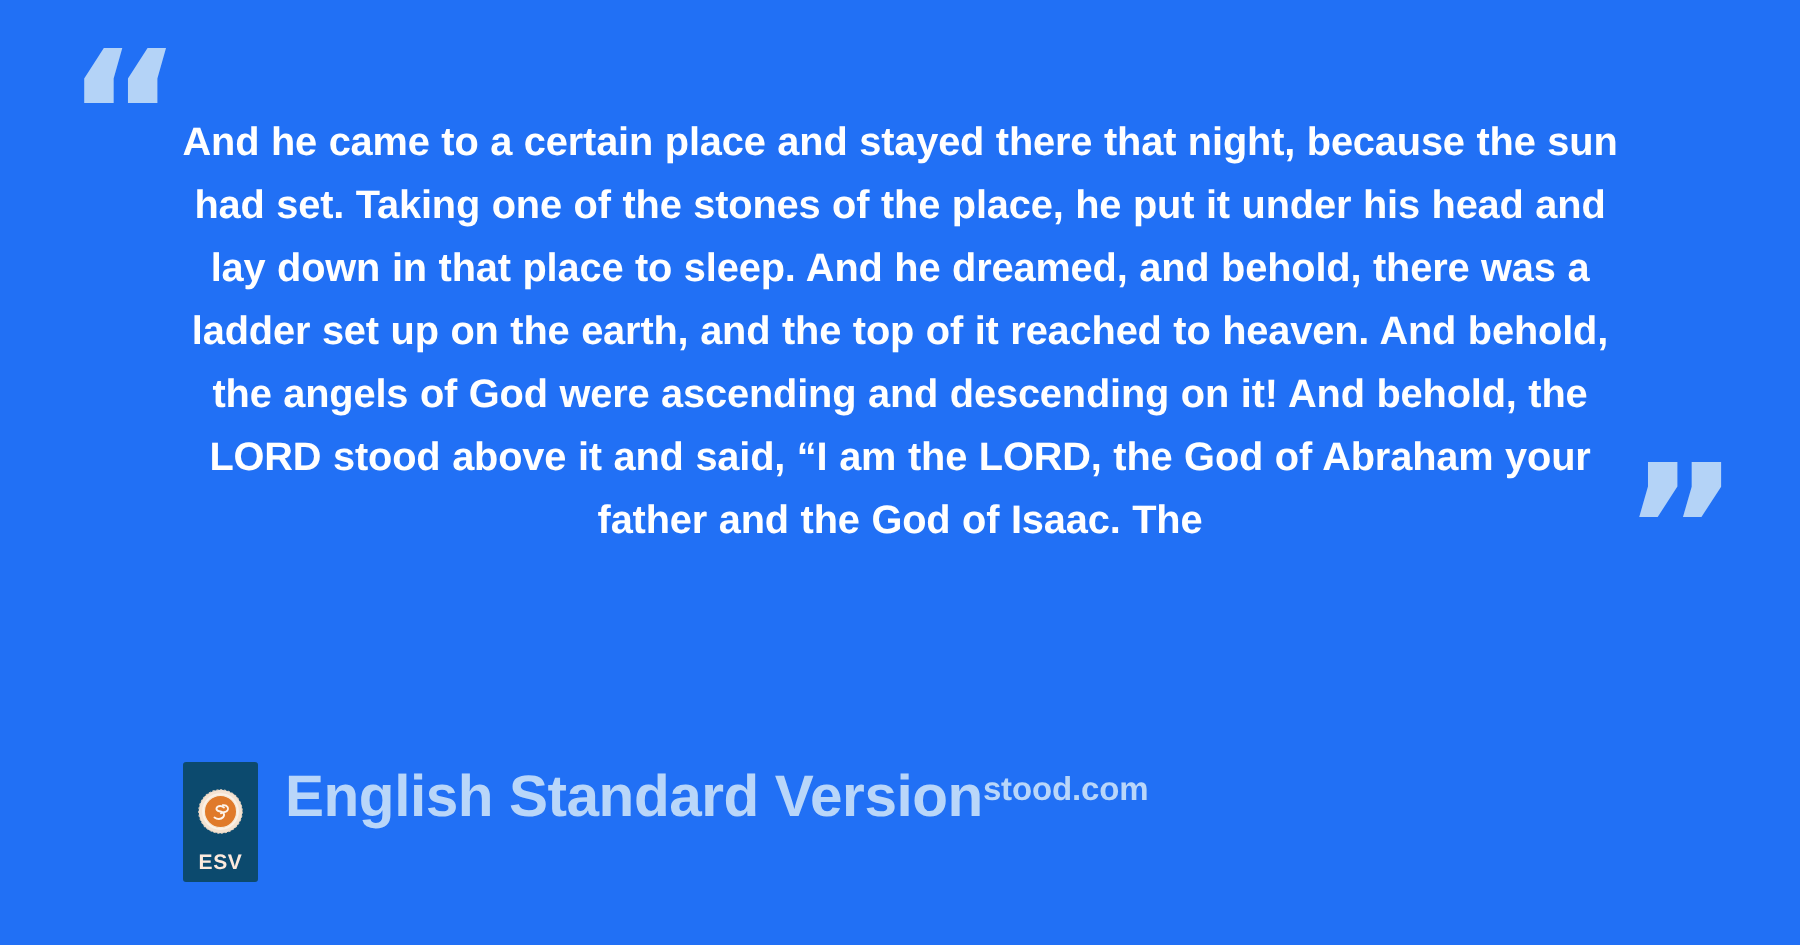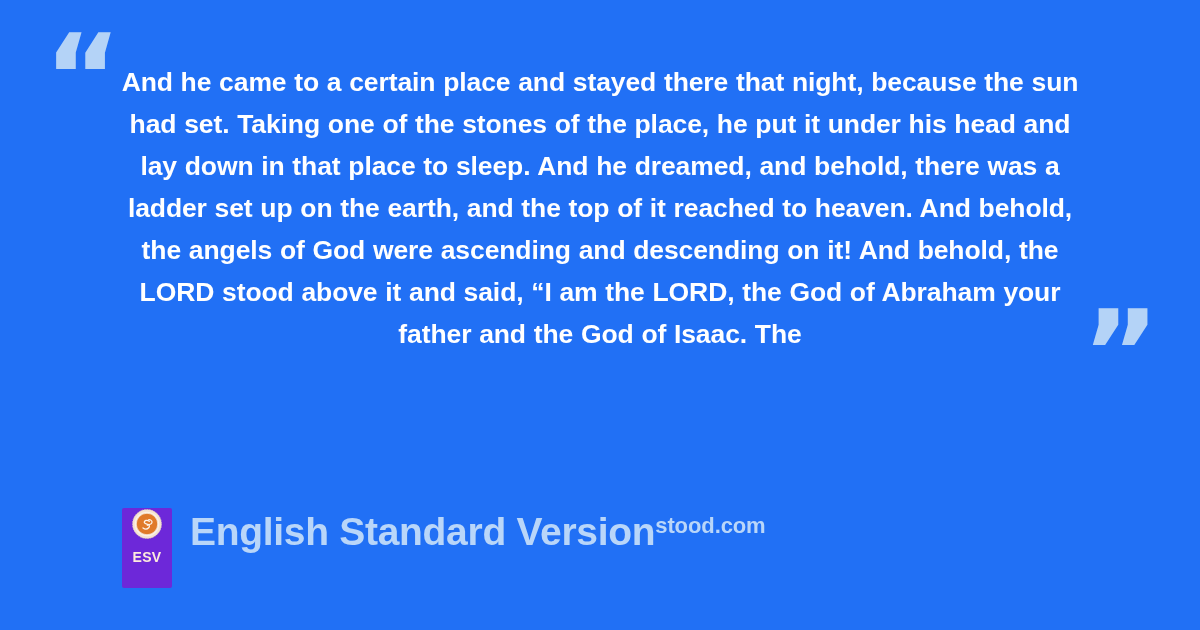--- a/index.html
+++ b/index.html
@@ -38,21 +38,21 @@
   #quote-close {
     left: 1082px;
     top: 294px;
     font-size: 118px;
   }
 
   
   #quote-block {
     position: absolute;
     left: 108px;
-    top: 61px;
+    top: 73px;
     width: 984px;
     text-align: center;
   }
   #quote-text {
     margin: 0;
     color: #ffffff;
     font-family: "Liberation Sans", sans-serif;
     font-weight: 700;
     font-size: 26.5px;
     line-height: 42px;
@@ -68,28 +68,28 @@
     top: 508px;
     display: flex;
     flex-direction: row;
     align-items: flex-start;
   }
 
   #esv-logo {
     position: relative;
     width: 50px;
     height: 80px;
-    background: #6d28d9;
+    background: #0c4a6e;
     border-radius: 2px;
     flex: 0 0 auto;
     display: flex;
     flex-direction: column;
     align-items: center;
     justify-content: flex-start;
-    padding-top: 1px;
+    padding-top: 18px;
     box-sizing: border-box;
   }
   #esv-seal {
     width: 30px;
     height: 30px;
     flex: 0 0 auto;
   }
   #esv-abbrev {
     margin-top: 11px;
     color: #fdeadd;

